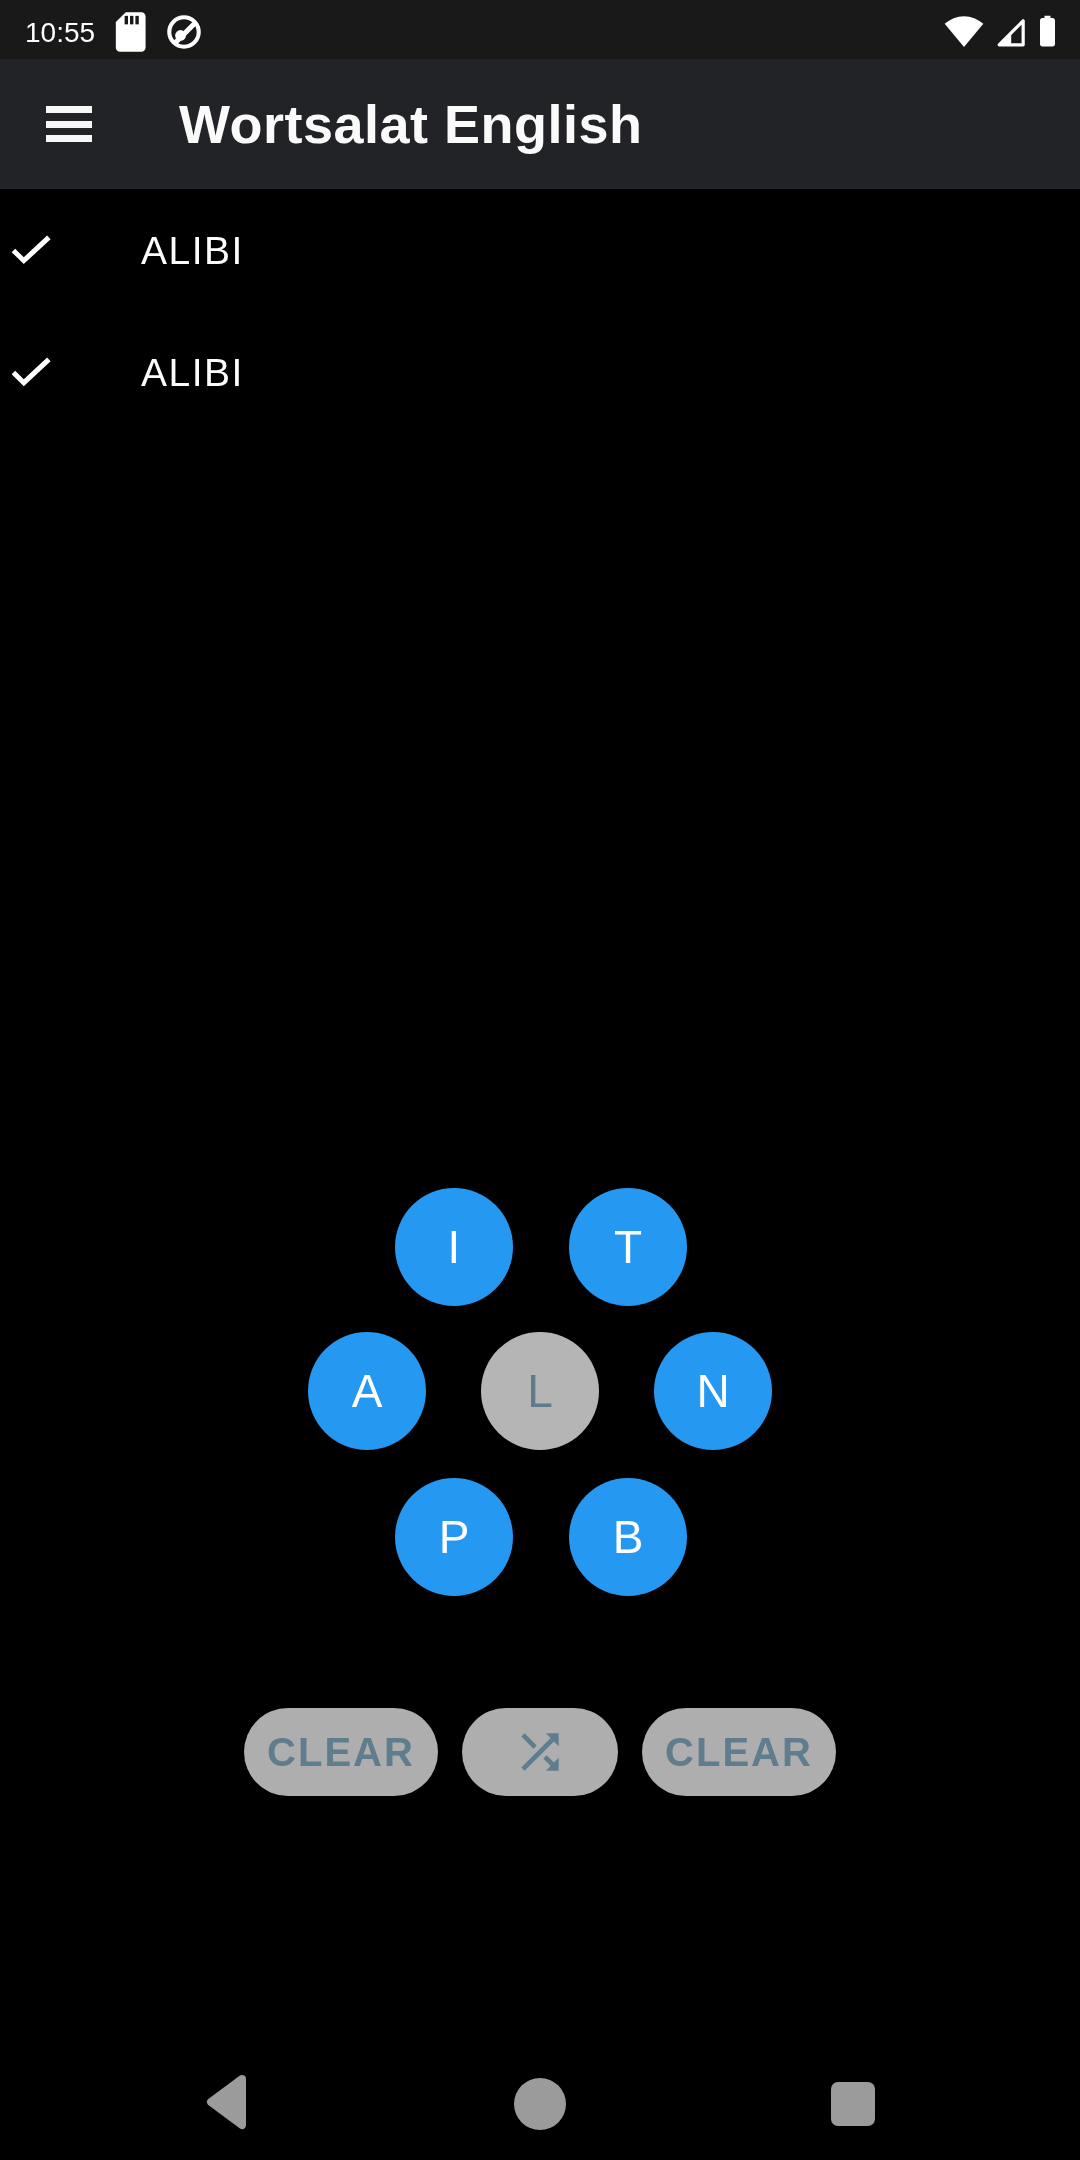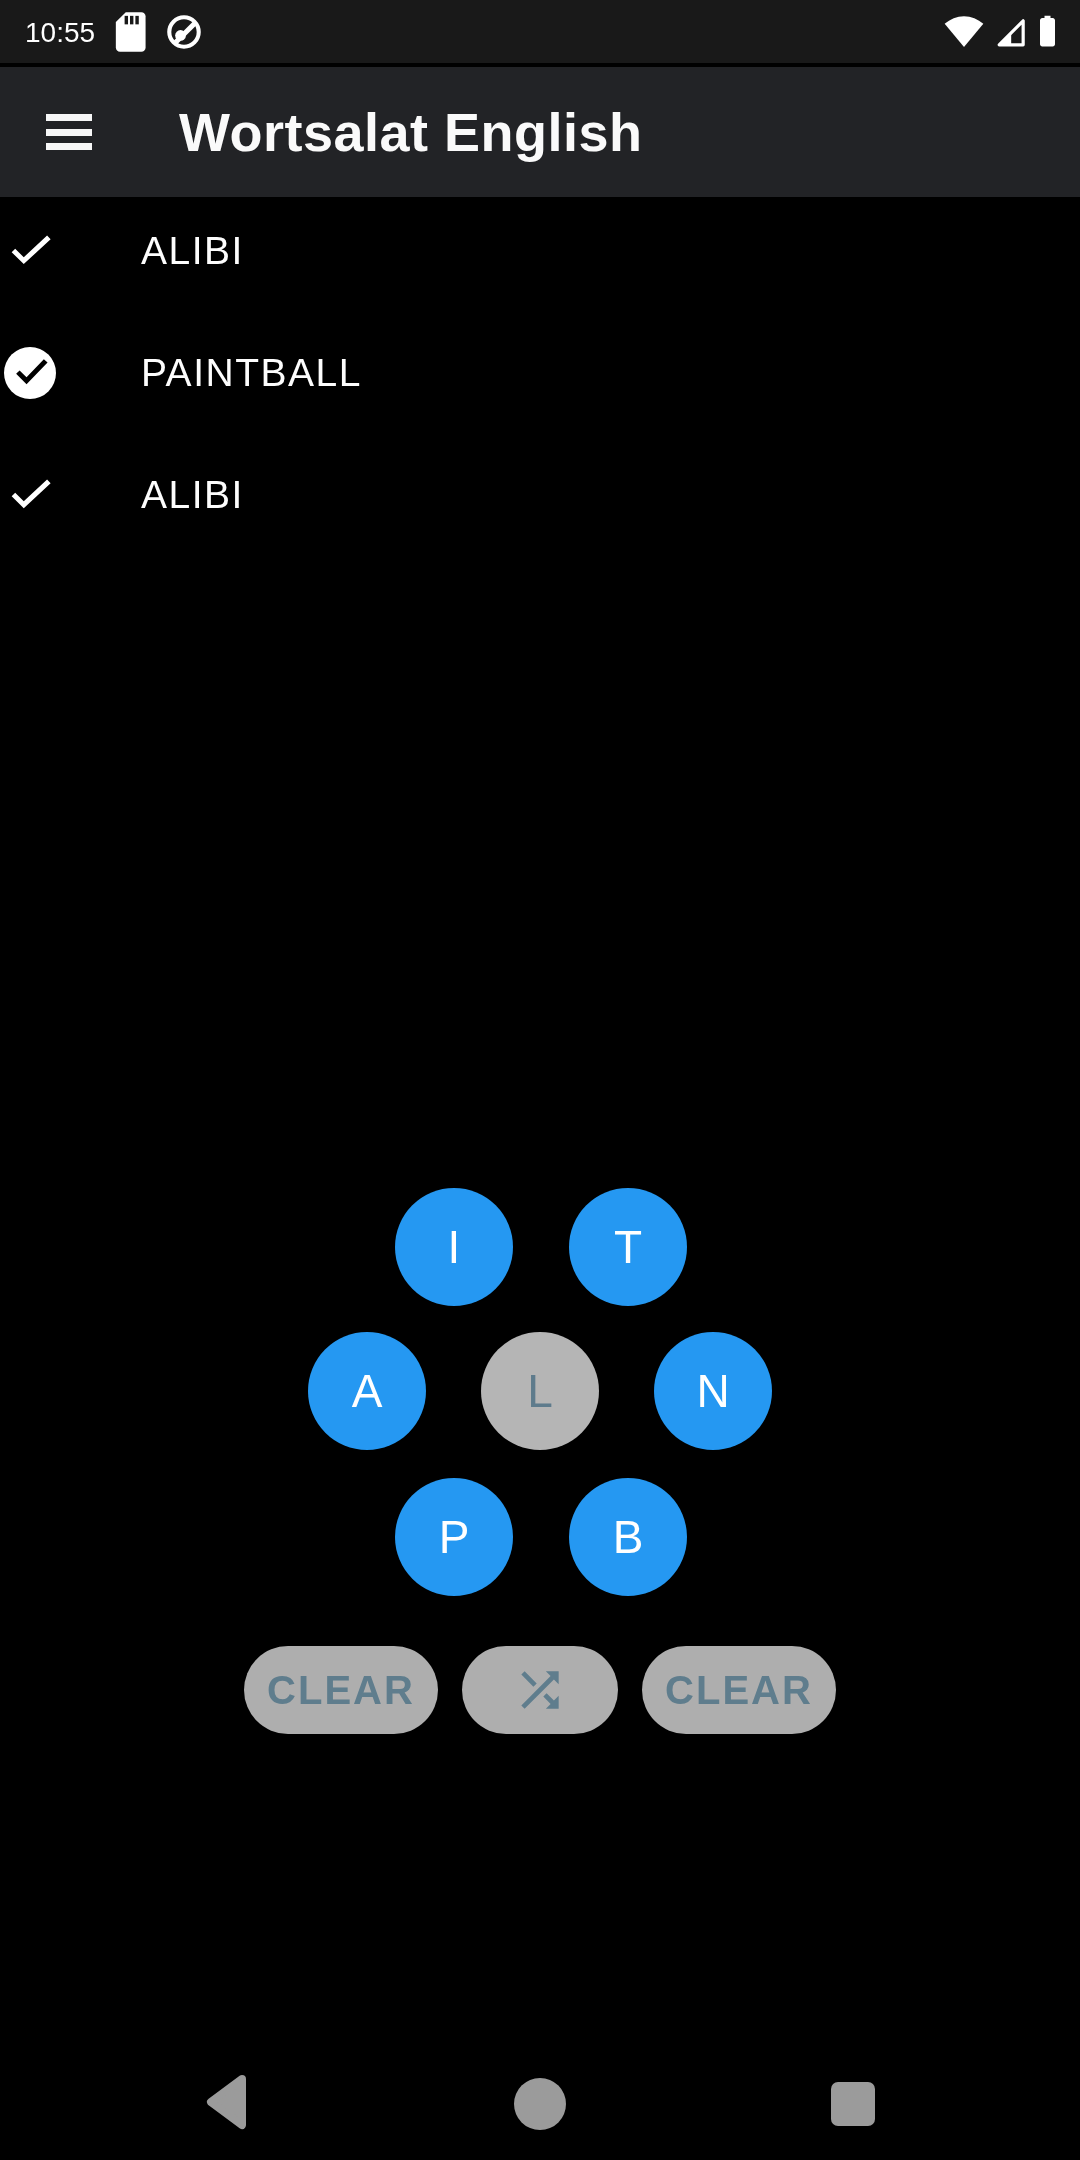--- a/index.html
+++ b/index.html
@@ -11,38 +11,38 @@
     --app-bar-bg:#222326;--nav-icon:#9B9B9B;--text-primary:#FFFFFF;
   }
   
   .status-bar{position:absolute;top:0;left:0;width:100%;height:63px;background:var(--status-bar-bg);
     display:flex;align-items:center;box-sizing:border-box;padding:0 22px 0 25px;}
   .sb-left{display:flex;align-items:center;gap:18px;}
   .sb-time{color:var(--text-primary);font-size:28px;line-height:1;padding-top:2px;}
   .sb-right{margin-left:auto;display:flex;align-items:flex-end;gap:10px;}
   .sb-ic{display:block;}
   
-  .app-bar{position:absolute;top:67px;left:0;width:100%;height:130px;background:var(--app-bar-bg);
+  .app-bar{position:absolute;top:59px;left:0;width:100%;height:130px;background:var(--app-bar-bg);
     display:flex;align-items:center;}
   .burger{margin-left:46px;width:46px;height:36px;display:flex;flex-direction:column;justify-content:space-between;cursor:pointer;background:none;border:none;padding:0;}
   .burger span{display:block;width:46px;height:7px;background:#f7f7f7;}
   .app-title{margin-left:87px;color:#fafafa;font-size:54px;font-weight:700;letter-spacing:0.5px;}
   
   .word-list{position:absolute;top:190px;left:0;width:100%;}
   .word-row{height:122px;display:flex;align-items:center;}
   .word-icon{width:52px;height:52px;margin-left:4px;display:flex;align-items:center;justify-content:center;}
   .word-label{margin-left:85px;color:#fdfdfd;font-size:39px;letter-spacing:1.5px;}
   
   .letter{position:absolute;width:118px;height:118px;border-radius:50%;
     display:flex;align-items:center;justify-content:center;
     background:var(--letter-available);color:#fff;font-size:46px;font-weight:500;
     border:none;cursor:pointer;font-family:inherit;padding:0;}
   .letter.used{background:var(--letter-used-bg);color:var(--letter-used-text);}
   
-  .pill{position:absolute;top:1646px;height:88px;border-radius:44px;background:var(--action-bg);
+  .pill{position:absolute;top:1708px;height:88px;border-radius:44px;background:var(--action-bg);
     border:none;display:flex;align-items:center;justify-content:center;cursor:pointer;
     color:var(--action-text);font-size:40px;font-weight:700;letter-spacing:2px;font-family:inherit;text-align:center;}
   .pill-clear{left:244px;width:194px;}
   .pill-shuffle{left:462px;width:156px;}
   .pill-enter{left:642px;width:194px;}
   
   .nav-btn{position:absolute;background:none;border:none;padding:0;cursor:pointer;display:block;}
   .nav-back{left:204px;top:2074px;}
   .nav-home{left:512px;top:2076px;}
   .nav-recents{left:829px;top:2080px;}
@@ -94,29 +94,20 @@
     <div class="word-row">
       <span class="word-icon">
         <svg width="50" height="50" viewBox="0 0 24 24">
           <path d="M3.2 12.6l1.7-1.7 4.1 4.1L20.2 4.6l1.7 1.7-12.9 12z" fill="#fff"></path>
         </svg>
       </span>
       <span class="word-label">ALIBI</span>
     </div>
     <div class="word-row">
       <span class="word-icon">
-        <svg width="52" height="52" viewBox="0 0 24 24">
-          <circle cx="12" cy="12" r="12" fill="#fff"></circle>
-          <path d="M5.6 12.4l1.6-1.6 3.2 3.2 8-8.4 1.7 1.6-9.7 10z" fill="#000"></path>
-        </svg>
-      </span>
-      <span class="word-label">PAINTBALL</span>
-    </div>
-    <div class="word-row">
-      <span class="word-icon">
         <svg width="50" height="50" viewBox="0 0 24 24">
           <path d="M3.2 12.6l1.7-1.7 4.1 4.1L20.2 4.6l1.7 1.7-12.9 12z" fill="#fff"></path>
         </svg>
       </span>
       <span class="word-label">ALIBI</span>
     </div>
   </div>
 
   <div>
     <button class="letter" style="left:395px;top:1188px">I</button>

